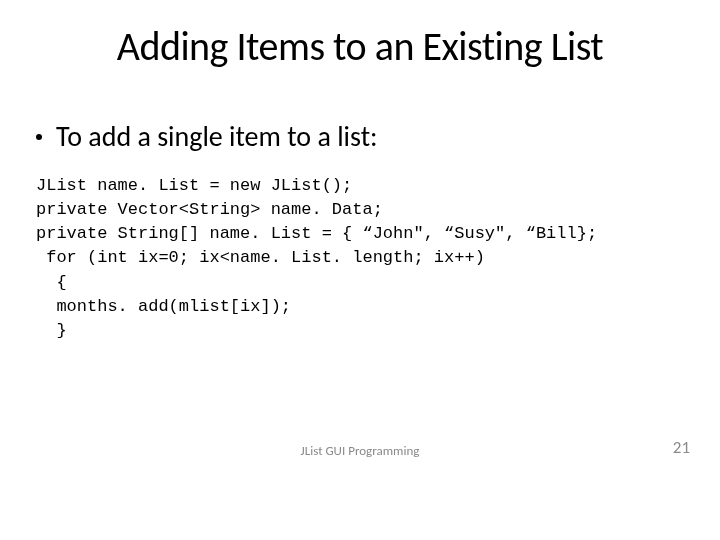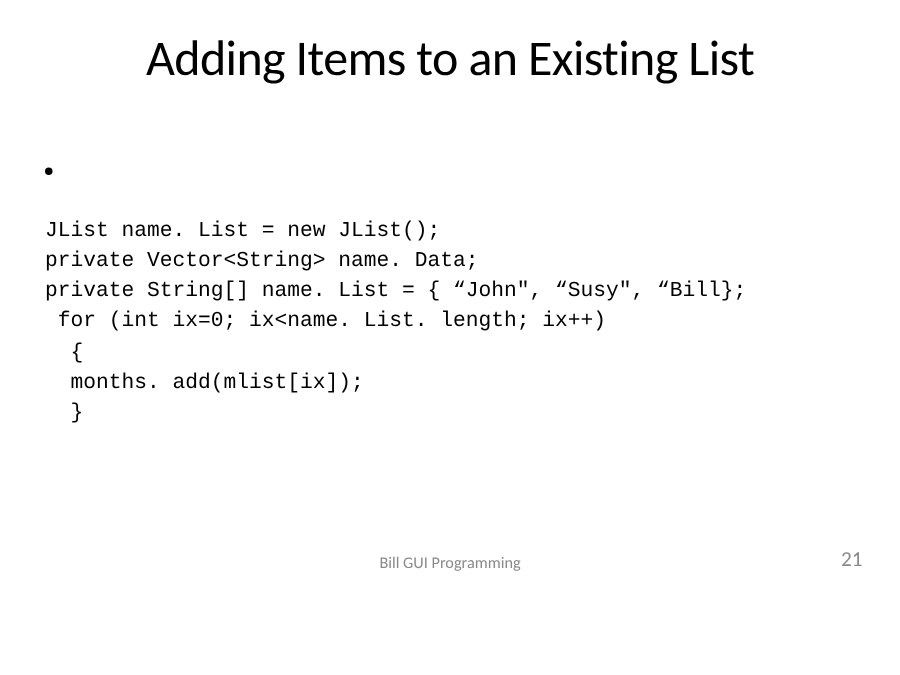--- a/index.html
+++ b/index.html
@@ -77,27 +77,27 @@
   }
 </style>
 </head>
 <body>
 
 <div class="slide">
 
   <div class="title">Adding Items to an Existing List</div>
 
   <div class="bullet-row">
-    <span class="bullet-dot"></span>
+    <span class="bullet-dot"></span><span>To add a single item to a list:</span>
   </div>
 
   <div class="code-block"><span>JList name. List = new JList();</span>
 <span>private Vector&lt;String&gt; name. Data;</span>
 <span>private String[] name. List = { “John", “Susy", “Bill};</span>
 <span> for (int ix=0; ix&lt;name. List. length; ix++)</span>
 <span>  {</span>
 <span>  months. add(mlist[ix]);</span>
 <span>  }</span></div>
 
-  <div class="footer-center">Bill GUI Programming</div>
+  <div class="footer-center">JList GUI Programming</div>
   <div class="footer-right">21</div>
 
 </div>
 
 </body></html>

